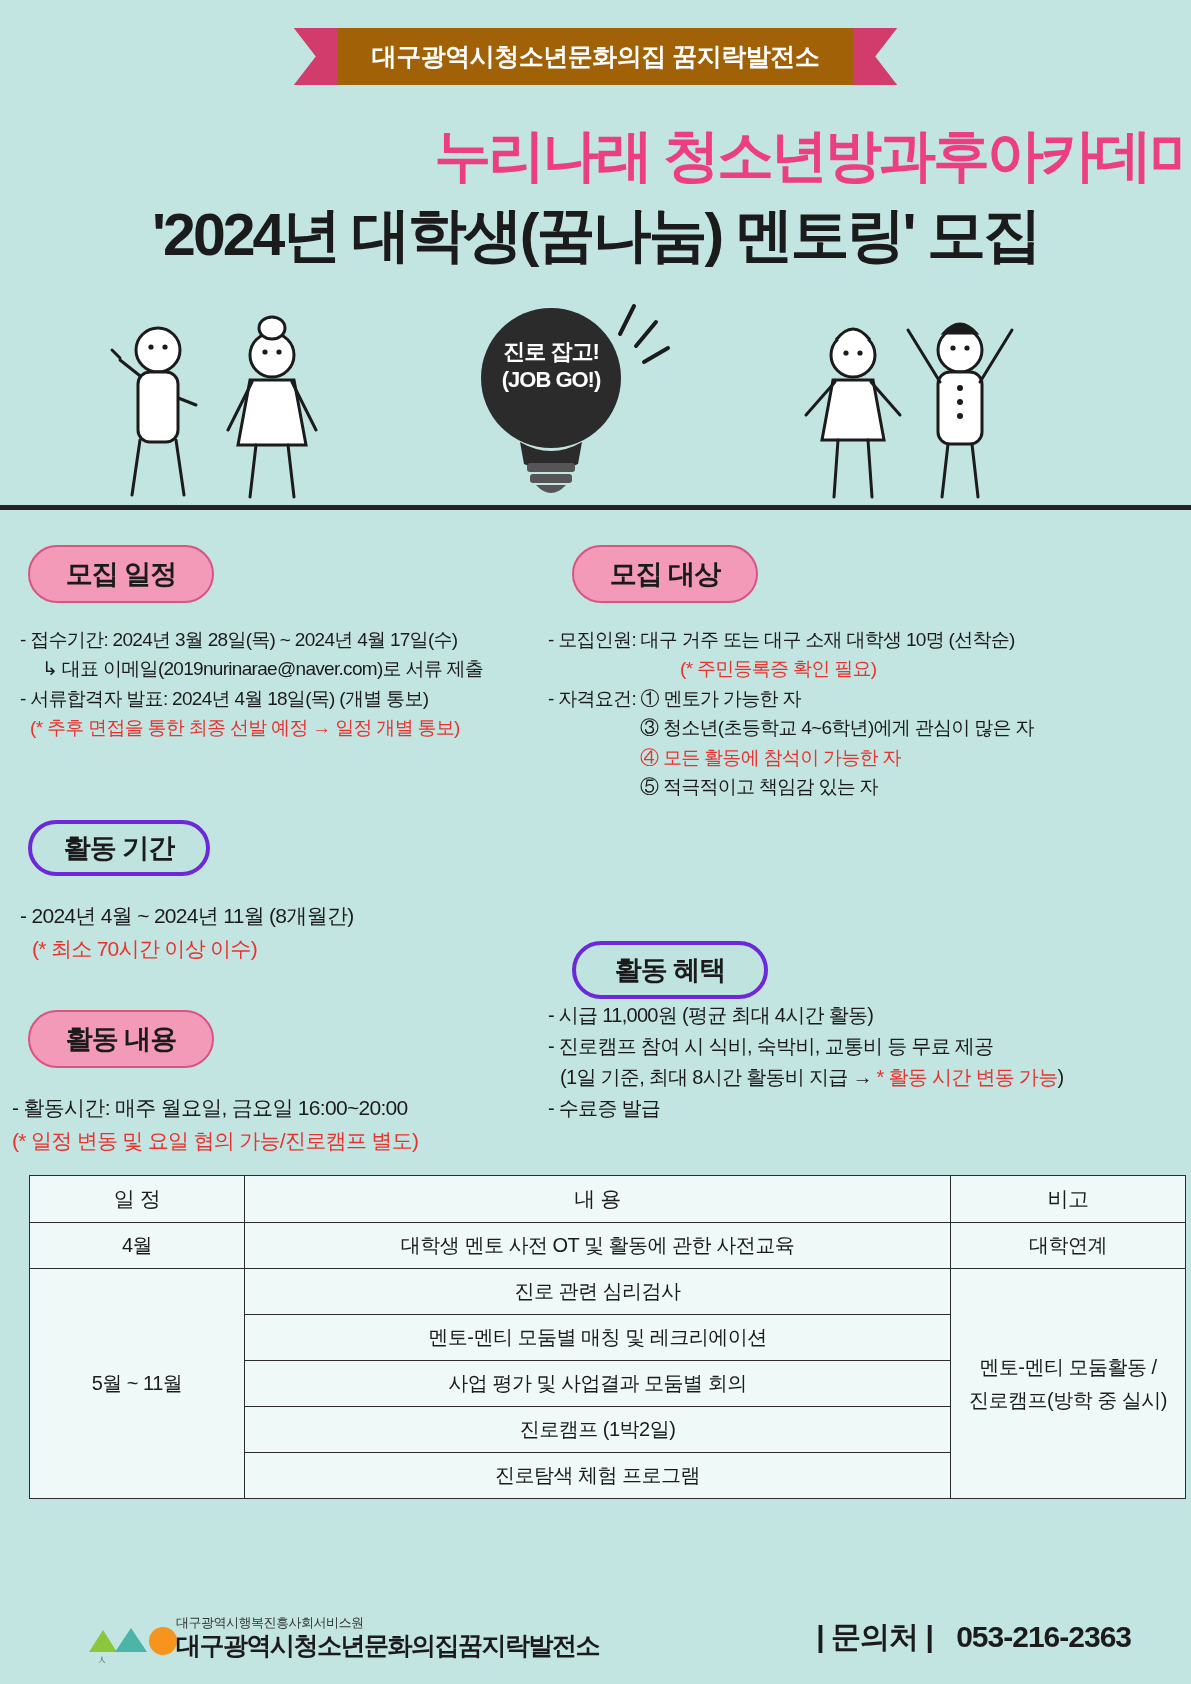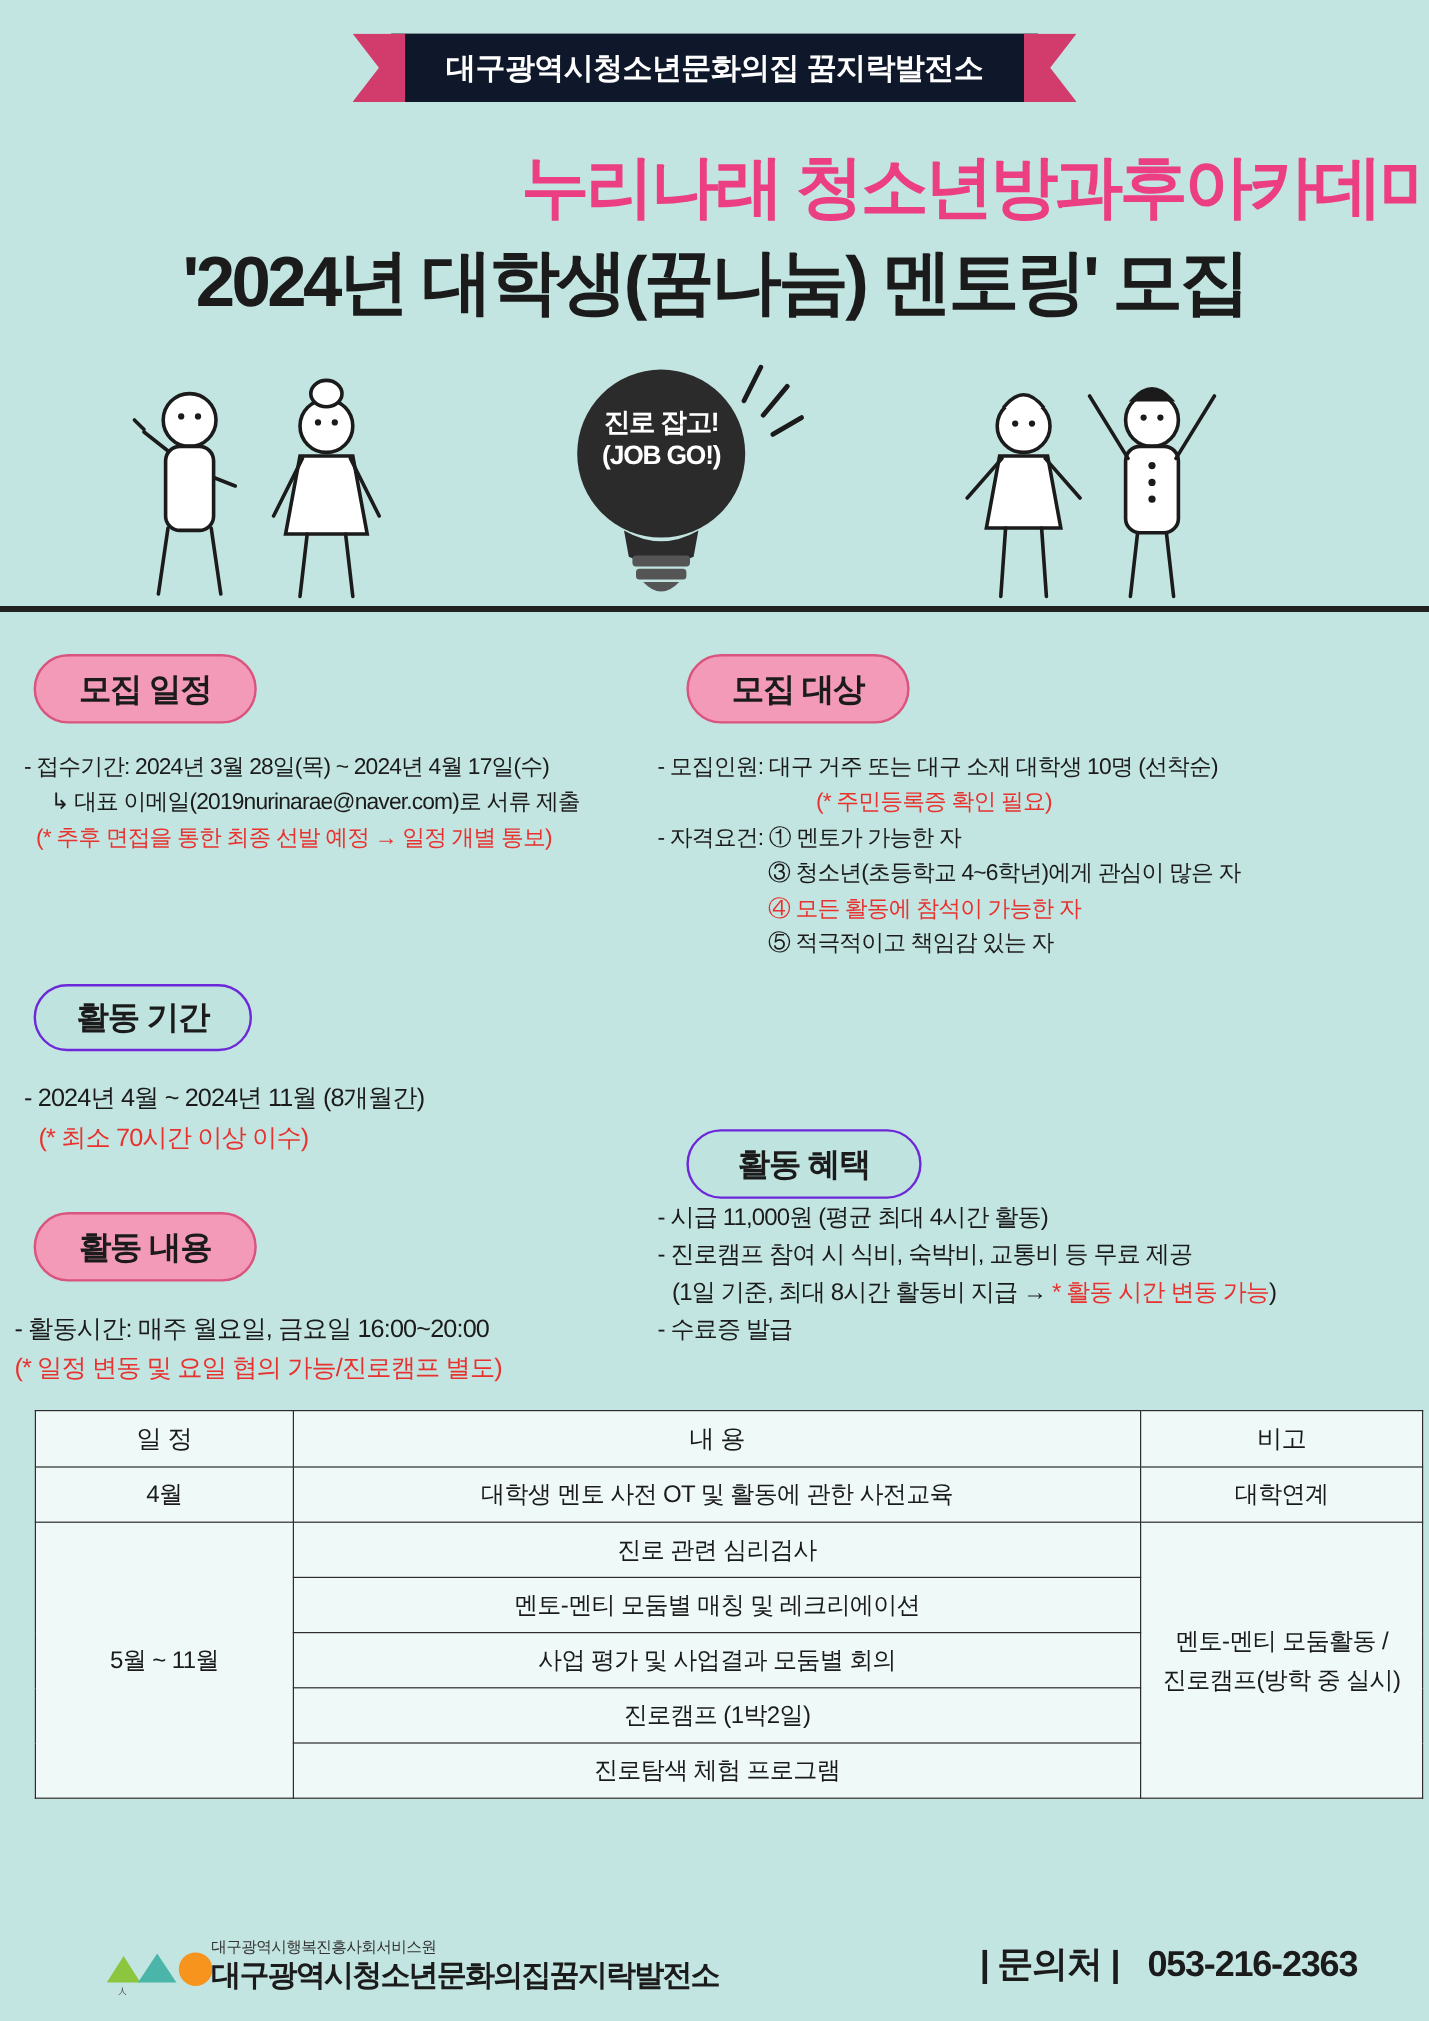--- a/index.html
+++ b/index.html
@@ -6,21 +6,21 @@
   html, body { margin:0; padding:0; }
   body {
     width: 1191px; height: 1684px;
     background: #c3e5e1;
     font-family: "Liberation Sans", sans-serif;
     position: relative;
     overflow: hidden;
   }
   
   .ribbon-wrap { position:absolute; top:28px; left:0; width:100%; display:flex; justify-content:center; }
-  .ribbon { position:relative; background:#0f172a; color:#fff; font-size:25px; font-weight:bold;
+  .ribbon { position:relative; background:#a16207; color:#fff; font-size:25px; font-weight:bold;
             padding:12px 46px; letter-spacing:-0.5px; }
   .ribbon::before, .ribbon::after {
     content:""; position:absolute; top:0; width:44px; height:100%;
     background:#d23c6c;
   }
   .ribbon::before { left:-32px; clip-path: polygon(0 0, 100% 0, 100% 100%, 0 100%, 22px 50%); }
   .ribbon::after  { right:-32px; clip-path: polygon(0 0, 100% 0, 22px 50%, 100% 100%, 0 100%); }
 
   
   .title1 { position:absolute; top:118px; left:12px; width:100%; text-align:right;
@@ -33,21 +33,21 @@
   .ground { position:absolute; top:505px; left:0; width:100%; height:5px; background:#222; }
   .bulb-text { position:absolute; top:338px; left:486px; width:130px; text-align:center;
                color:#fff; font-size:22px; font-weight:bold; line-height:1.25; z-index:5; letter-spacing:-1px;}
 
   
   .badge {
     position:absolute; display:flex; align-items:center; justify-content:center;
     font-size:27px; font-weight:bold; border-radius:40px; letter-spacing:-1px;
   }
   .badge.pink { background:#f39ab9; color:#1b1b1b; border:2px solid #d9547f; }
-  .badge.mint { background:#bfe3df; color:#1b1b1b; border:2px solid #6d28d9; }
+  .badge.mint { background:#bfe3df; color:#1b1b1b; border:4px solid #6d28d9; }
 
   .blk { position:absolute; font-size:19px; color:#1b1b1b; letter-spacing:-0.7px; line-height:1.55; }
   .red { color:#e8322f; }
   .sub { display:block; }
 
   
   table.sched { position:absolute; left:17px; top:1175px; width:1157px; border-collapse:collapse;
                 background:#eef9f8; font-size:20px;margin-left:12px; }
   table.sched td, table.sched th { border:1px solid #2c2c2c; text-align:center; padding:9px 4px;
                  color:#1b1b1b; font-weight:normal; letter-spacing:-0.5px; }
@@ -124,20 +124,21 @@
 <div class="bulb-text">
   <span>진로 잡고!</span>
   <span>(JOB GO!)</span>
 </div>
 <div class="ground"></div>
 
 <div class="badge pink" style="left:28px; top:545px; width:186px; height:58px;">모집 일정</div>
 <div class="blk" style="left:20px; top:625px; width:540px;">
   <span class="sub">- 접수기간: 2024년 3월 28일(목) ~ 2024년 4월 17일(수)</span>
   <span class="sub" style="padding-left:22px;">↳ 대표 이메일(2019nurinarae@naver.com)로 서류 제출</span>
+  <span class="sub">- 서류합격자 발표: 2024년 4월 18일(목) (개별 통보)</span>
   <span class="sub red" style="padding-left:10px;">(* 추후 면접을 통한 최종 선발 예정 → 일정 개별 통보)</span>
 </div>
 
 <div class="badge mint" style="left:28px; top:820px; width:182px; height:56px;">활동 기간</div>
 <div class="blk" style="left:20px; top:900px; width:520px; font-size:21px;">
   <span class="sub">- 2024년 4월 ~ 2024년 11월 (8개월간)</span>
   <span class="sub red" style="padding-left:12px;">(* 최소 70시간 이상 이수)</span>
 </div>
 
 <div class="badge pink" style="left:28px; top:1010px; width:186px; height:58px;">활동 내용</div>

